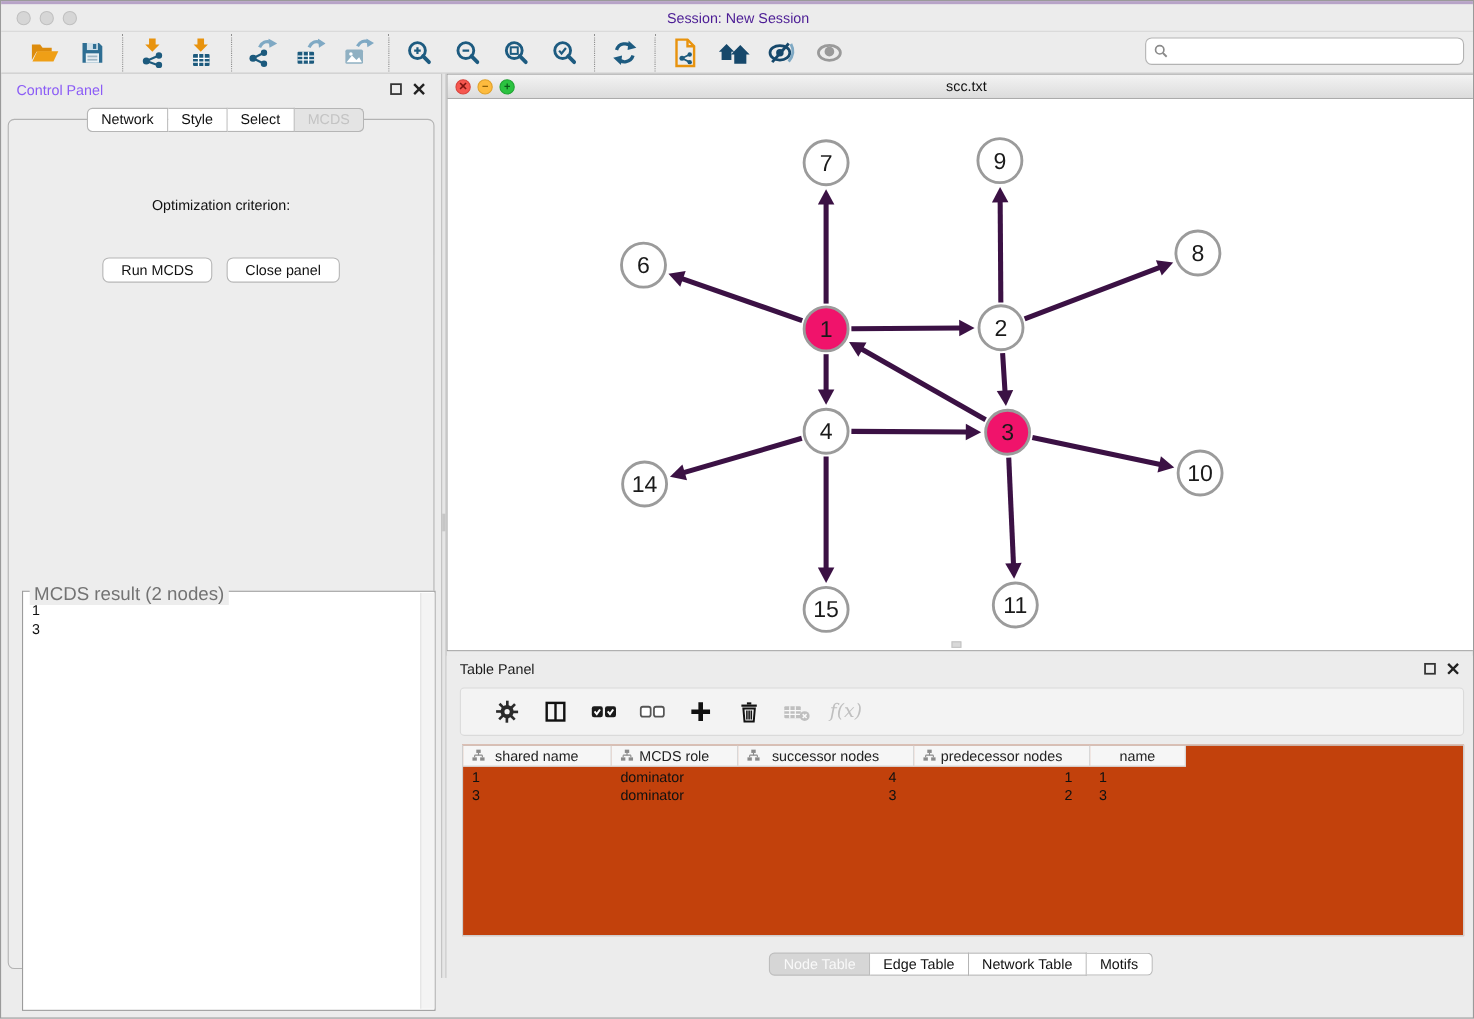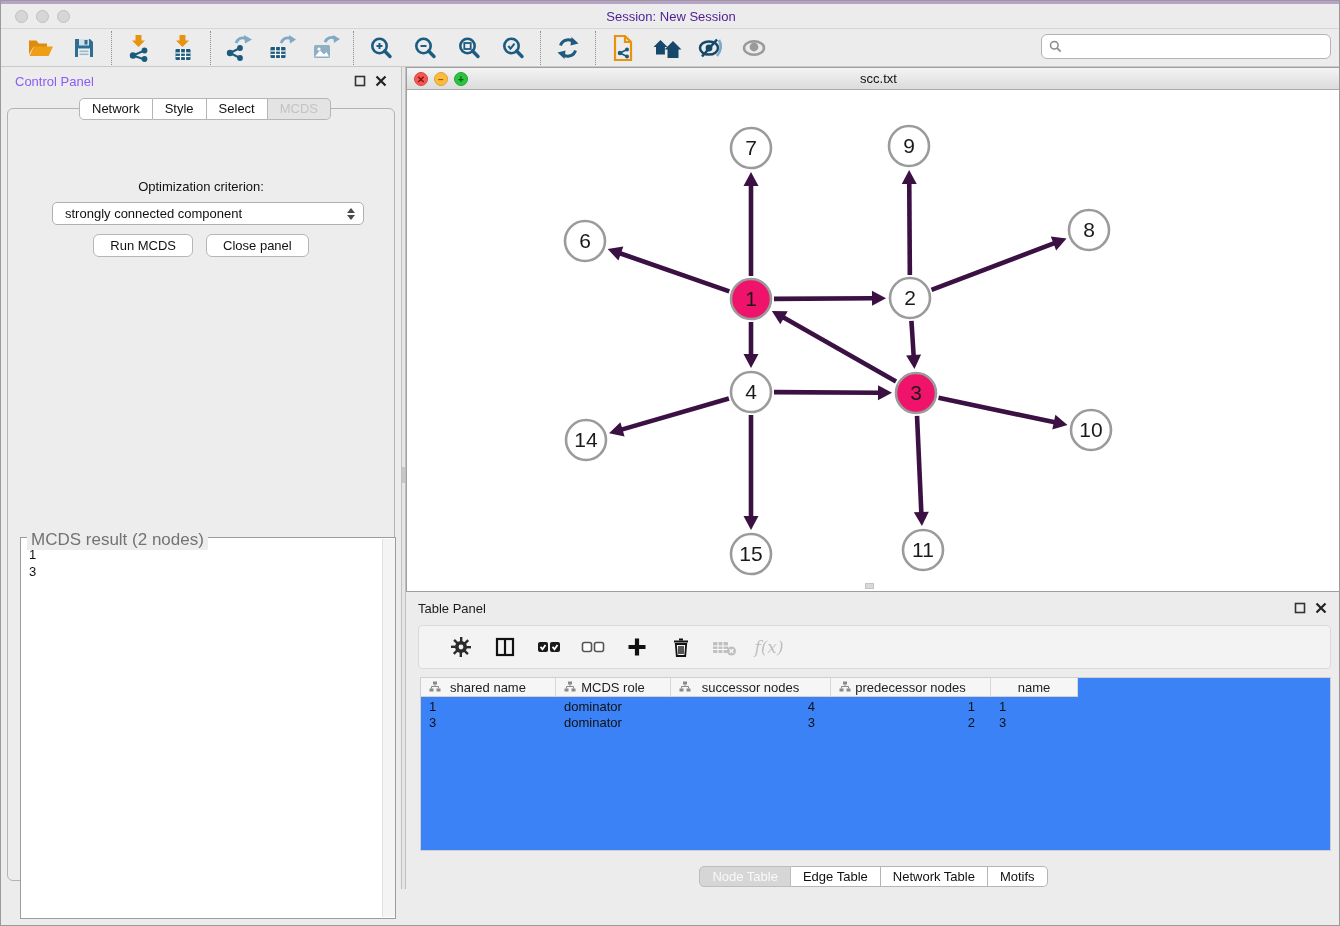--- a/index.html
+++ b/index.html
@@ -92,21 +92,21 @@
   .table-panel { position:absolute; left:405px; top:595px; width:935px; height:295px; background:#ececec; }
   .tp-title { position:absolute; left:12px; top:5px; font-size:13px; color:#1b1b1b; }
   .tp-toolbar { position:absolute; left:12px; top:29px; width:913px; height:44px; background:#f3f3f3;
                 border:1px solid #dadada; border-radius:4px; display:flex; align-items:center;
                 gap:16px; padding-left:28px; }
   .tp-btn { width:28px; height:28px; display:flex; align-items:center; justify-content:center;
             background:transparent; border:none; cursor:pointer; }
   .tp-btn.disabled { opacity:.5; cursor:default; }
   .fx { font-family:"DejaVu Serif", serif; font-style:italic; font-size:17px; color:#8d8d8d; }
 
-  .tp-table { position:absolute; left:14px; top:81px; width:911px; height:174px; background:#3b82f6;
+  .tp-table { position:absolute; left:14px; top:81px; width:911px; height:174px; background:#c2410c;
               border:1px solid #cfcfcf; }
   .tp-header { position:absolute; left:0; top:0; height:19px; display:flex; }
   .th { position:relative; height:19px; background:#f6f6f6; border-right:1px solid #d8d8d8;
         border-bottom:1px solid #d2d2d2; display:flex; align-items:center; justify-content:center;
         font-size:13px; color:#222; cursor:pointer; }
   .th .th-icon { position:absolute; left:8px; top:3px; }
   .tr { position:relative; height:16px; display:flex; }
   .td { font-size:13px; color:#111; height:16px; line-height:16px; overflow:hidden; white-space:nowrap; }
 
   .tp-tabs { position:absolute; left:0; width:100%; top:270px; display:flex; justify-content:center; }
@@ -324,27 +324,20 @@
 
   <div class="cp-tabs">
     <div class="tab first">Network</div>
     <div class="tab">Style</div>
     <div class="tab">Select</div>
     <div class="tab last dim">MCDS</div>
   </div>
 
   <div class="cp-box">
     <div class="opt-label">Optimization criterion:</div>
-    <div class="cp-select">
-      <span>strongly connected component</span>
-      <span class="stepper">
-          <span class="up"></span>
-          <span class="down"></span>
-        </span>
-    </div>
     <div class="cp-buttons">
       <button class="mac-btn">Run MCDS</button>
       <button class="mac-btn">Close panel</button>
     </div>
 
     <div class="result-box">
       <div class="result-legend">MCDS result (2 nodes)</div>
       <div class="result-lines">
         <div>1</div>
         <div>3</div>

